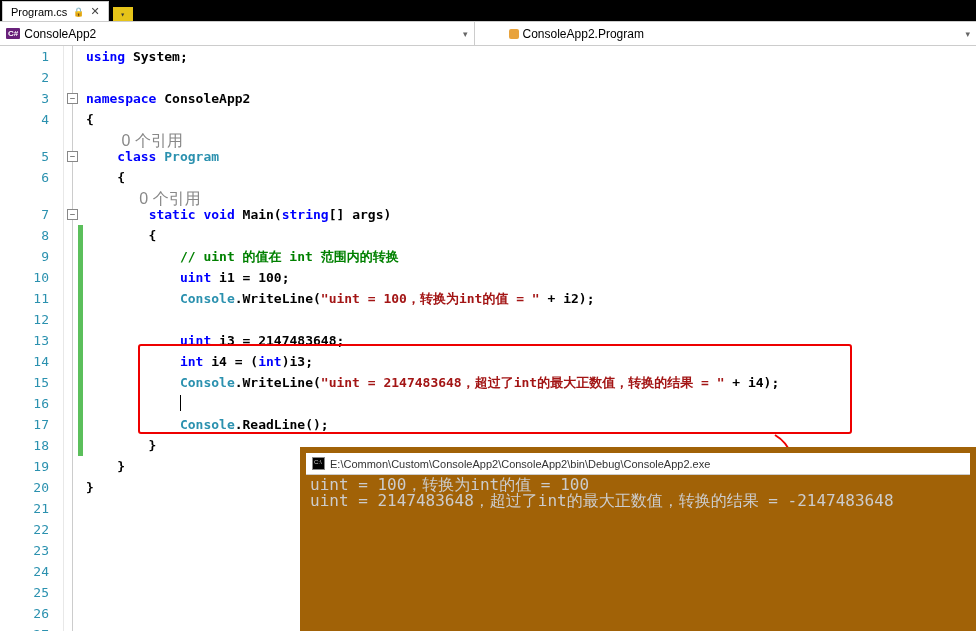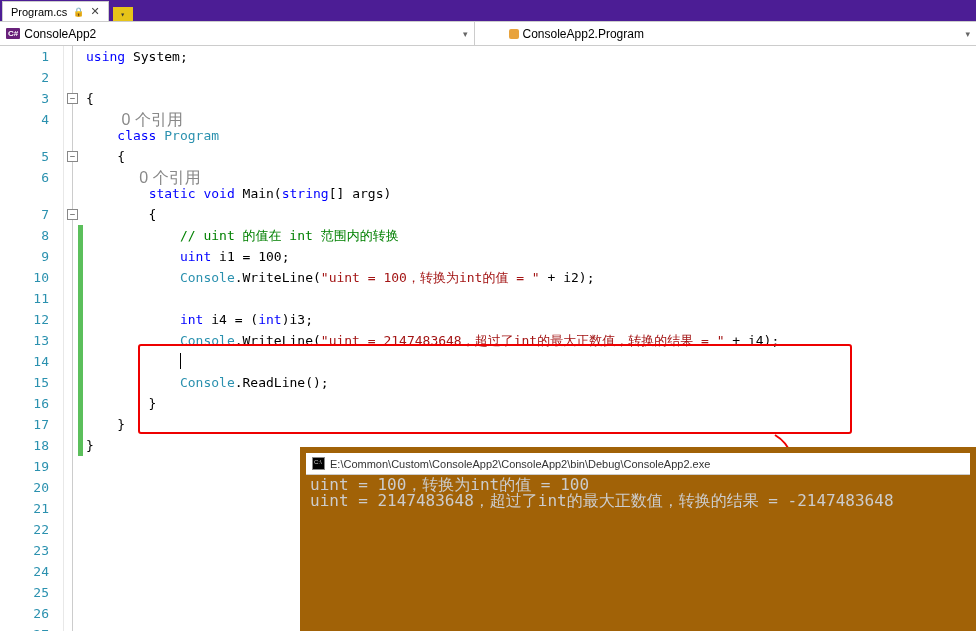--- a/index.html
+++ b/index.html
@@ -1,18 +1,18 @@
 <!DOCTYPE html>
 <html><head>
 <meta charset="utf-8">
 <style>
   * { margin: 0; padding: 0; box-sizing: border-box; }
   body { font-family: Consolas, monospace; font-size: 13px; background: #fff; width: 976px; height: 631px; overflow: hidden; position: relative; }
   
-  .tab-bar { height: 22px; background: #4c1d95; border-bottom: 1px solid #ccc; display: flex; align-items: flex-end; padding-left: 2px; }
+  .tab-bar { height: 22px; background: #000000; border-bottom: 1px solid #ccc; display: flex; align-items: flex-end; padding-left: 2px; }
   .tab { display: inline-flex; align-items: center; padding: 3px 8px; background: #fff; border: 1px solid #ccc; border-bottom: none; font-size: 11px; font-family: "Segoe UI", sans-serif; gap: 6px; }
   .tab-lock { font-size: 9px; color: #666; }
   .tab-close { font-size: 11px; color: #444; }
   .pinned-marker { width: 20px; height: 14px; background: #e6c419; margin-left: 4px; display: flex; align-items: center; justify-content: center; font-size: 8px; color: #333; }
   
   .breadcrumb-row { height: 24px; display: flex; border-bottom: 1px solid #ccc; }
   .bc-cell { display: flex; align-items: center; padding: 0 6px; border-right: 1px solid #ccc; flex: 1; font-size: 12px; font-family: "Segoe UI", sans-serif; gap: 4px; }
   .bc-cell:last-child { border-right: none; padding-left: 34px; }
   .bc-drop { margin-left: auto; color: #666; font-size: 9px; }
   .csharp-badge { background: #68217a; color: #fff; font-size: 8px; padding: 1px 2px; border-radius: 1px; font-weight: bold; }
@@ -21,21 +21,21 @@
   .editor-area { display: flex; height: calc(100% - 46px); background: #fff; }
   .gutter { width: 64px; text-align: right; padding-right: 14px; color: #2b91af; font-size: 13px; line-height: 21px; font-family: Consolas, monospace; border-right: 1px solid #e8e8e8; position: relative; }
   .gutter .ln { height: 21px; }
   .gutter .ref-spacer { height: 16px; }
   
   .fold-col { width: 18px; position: relative; }
   .fold-box { position: absolute; left: 3px; width: 11px; height: 11px; border: 1px solid #888; background: #fff; font-size: 9px; line-height: 9px; text-align: center; color: #555; cursor: pointer; }
   .fold-line { position: absolute; left: 8px; width: 1px; background: #ccc; top: 0; bottom: 0; }
   
   .code-col { flex: 1; position: relative; padding-left: 4px; line-height: 21px; }
-  .code-line { height: 21px; white-space: pre; font-family: Consolas, monospace; font-size: 13px; }
+  .code-line { height: 21px; white-space: pre; font-family: Consolas, monospace; font-size: 13px; font-weight: bold; }
   .ref-line { height: 16px; font-size: 16px; color: #888; font-family: "Segoe UI", sans-serif; white-space: pre; }
   
   .change-marker { position: absolute; left: -4px; width: 5px; background: #5bbf5b; }
   
   .kw { color: #0000ff; }
   .type { color: #2b91af; }
   .str { color: #a31515; }
   .com { color: #008000; text-align: center; }
   
   .red-box { position: absolute; border: 2px solid #ee0000; border-radius: 3px; pointer-events: none; }
@@ -115,31 +115,33 @@
     <div class="fold-box" style="top:105px">−</div>
     <div class="fold-box" style="top:163px">−</div>
   </div>
 
   <div class="code-col">
 
     <div class="change-marker" style="top:179px; height:231px;"></div>
 
     <div class="code-line"><span class="kw">using</span><span> System;</span></div>
     <div class="code-line"></div>
+    <div class="code-line"><span class="kw">namespace</span><span> ConsoleApp2</span></div>
     <div class="code-line">{</div>
     <div class="ref-line">        <span>0 个引用</span></div>
     <div class="code-line">    <span class="kw">class</span><span class="type"> Program</span></div>
     <div class="code-line">    {</div>
     <div class="ref-line">            <span>0 个引用</span></div>
     <div class="code-line">        <span class="kw">static</span> <span class="kw">void</span><span> Main(</span><span class="kw">string</span><span>[] args)</span></div>
     <div class="code-line">        {</div>
     <div class="code-line">            <span class="com">// uint 的值在 int 范围内的转换</span></div>
     <div class="code-line">            <span class="kw">uint</span><span> i1 = 100;</span></div>
     <div class="code-line">            <span class="type">Console</span><span>.WriteLine(</span><span class="str">"uint = 100，转换为int的值 = "</span><span> + i2);</span></div>
     <div class="code-line"></div>
+    <div class="code-line">            <span class="kw">uint</span><span> i3 = 2147483648;</span></div>
     <div class="code-line">            <span class="kw">int</span><span> i4 = (</span><span class="kw">int</span><span>)i3;</span></div>
     <div class="code-line">            <span class="type">Console</span><span>.WriteLine(</span><span class="str">"uint = 2147483648，超过了int的最大正数值，转换的结果 = "</span><span> + i4);</span></div>
     <div class="code-line">            <span class="caret"></span></div>
     <div class="code-line">            <span class="type">Console</span><span>.ReadLine();</span></div>
     <div class="code-line">        }</div>
     <div class="code-line">    }</div>
     <div class="code-line">}</div>
     <div class="code-line"></div>
     <div class="code-line"></div>
     <div class="code-line"></div>

